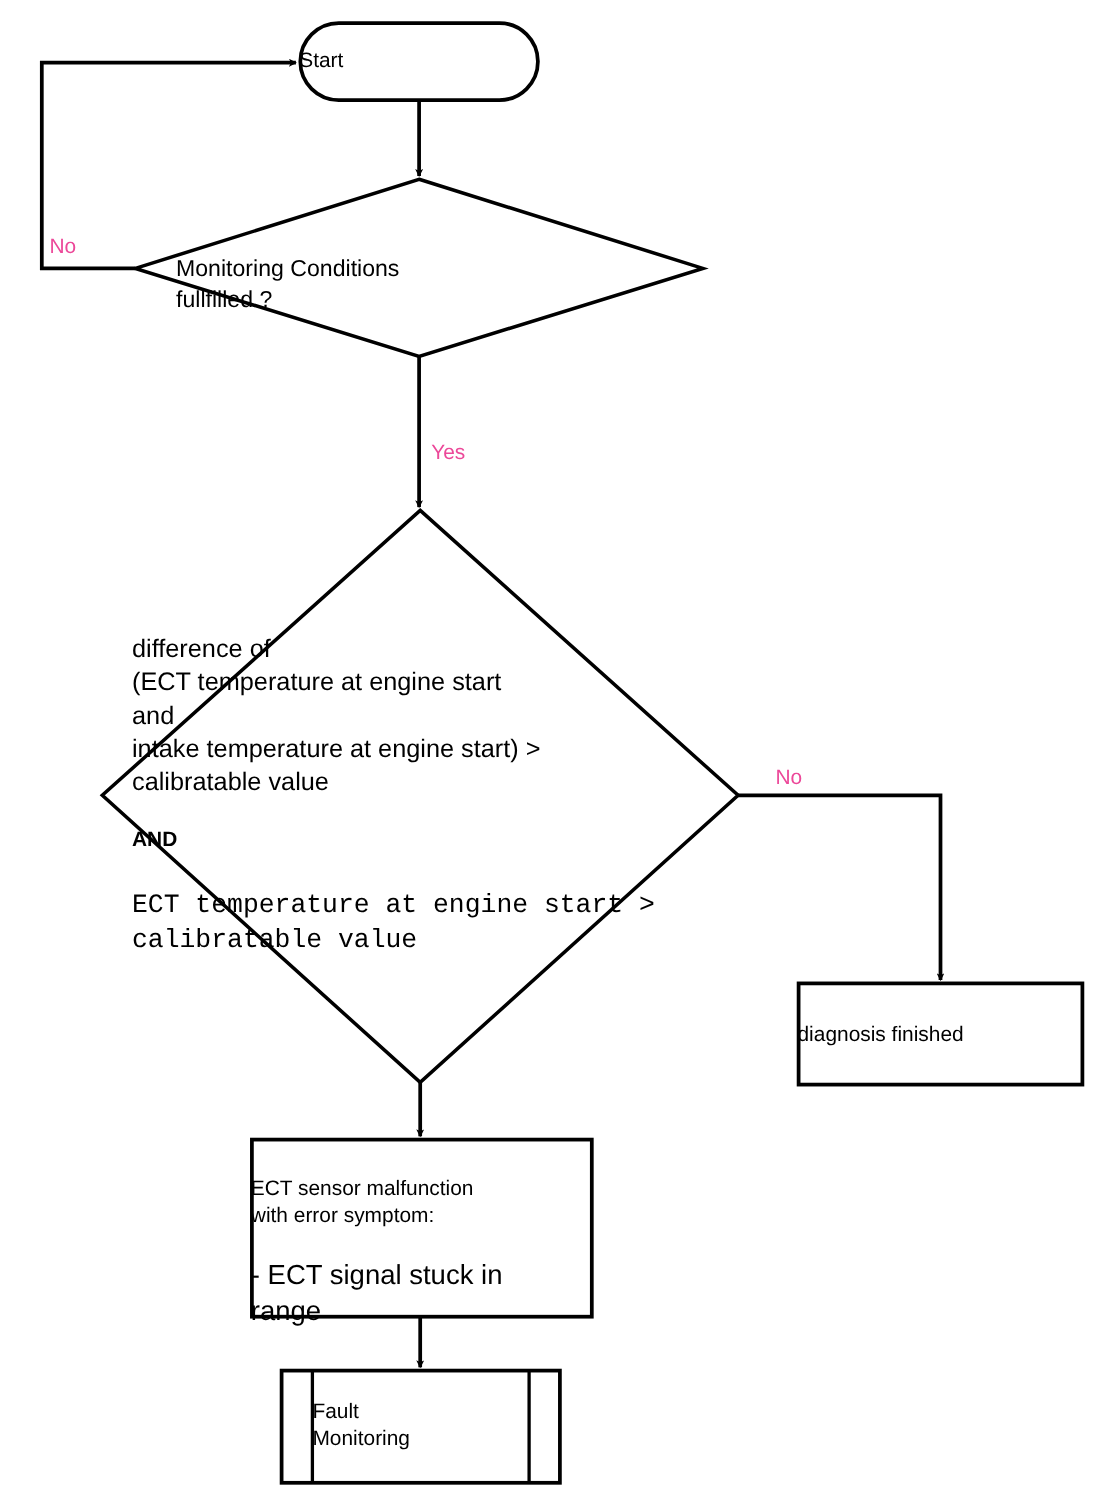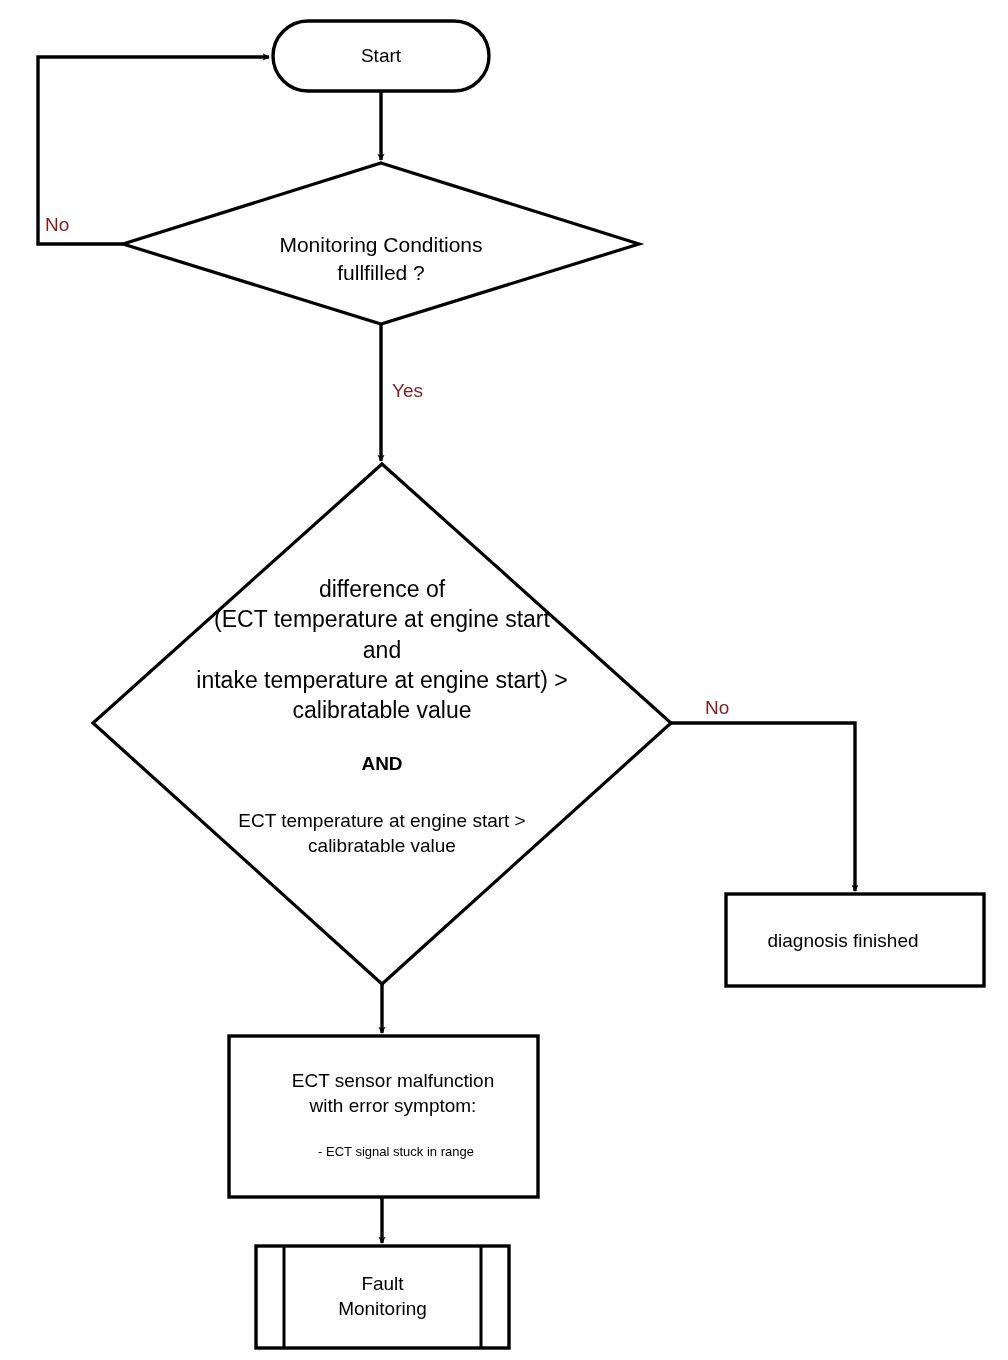--- a/index.html
+++ b/index.html
@@ -19,45 +19,45 @@
   }
   #flow-svg {
     position: absolute;
     left: 0;
     top: 0;
     width: 1008px;
     height: 1360px;
   }
   .node-text {
     position: absolute;
-    text-align: center;
+    text-align: left;
     color: #000000;
     font-family: "Liberation Sans", sans-serif;
     line-height: 1.32;
     white-space: pre-line;
     pointer-events: none;
   }
   .edge-label {
     position: absolute;
-    color: #7f1d1d;
+    color: #ec4899;
     font-family: "Liberation Sans", sans-serif;
     font-size: 19px;
     line-height: 1;
   }
   .t-start      { left: 272px; top: 43px;  width: 218px; font-size: 19px; }
   .t-cond       { left: 160px; top: 231px; width: 442px; font-size: 21px; }
   .t-bigdec-a   { left: 120px; top: 574px; width: 524px; font-size: 23px; }
   .t-bigdec-and { left: 120px; top: 751px; width: 524px; font-size: 19px; font-weight: bold; }
-  .t-bigdec-b   { left: 120px; top: 808px; width: 524px; font-size: 19px; }
+  .t-bigdec-b   { left: 120px; top: 808px; width: 524px; font-size: 24px; font-family: Liberation Mono, monospace; }
   .t-diagfin    { left: 725px; top: 928px; width: 236px; font-size: 19px; }
   .t-ect-a      { left: 228px; top: 1068px; width: 330px; font-size: 19px; }
-  .t-ect-b      { left: 228px; top: 1143px; width: 272px; font-size: 13px; padding-left: 32px; }
+  .t-ect-b      { left: 228px; top: 1143px; width: 272px; font-size: 25px; }
   .t-fault      { left: 284px; top: 1271px; width: 197px; font-size: 19px; }
   .lbl-no-left  { left: 45px;  top: 215px; }
-  .lbl-yes      { left: 392px; top: 381px; }
+  .lbl-yes      { left: 392px; top: 402px; }
   .lbl-no-right { left: 705px; top: 698px; }
 </style>
 </head>
 <body>
 
 <div id="canvas">
 
   <svg id="flow-svg" viewBox="0 0 1008 1360">
     <defs>
       <marker id="arrow" viewBox="0 0 12 12" refX="10.5" refY="6" markerWidth="7.2" markerHeight="7.2" orient="auto-start-reverse" markerUnits="userSpaceOnUse">

